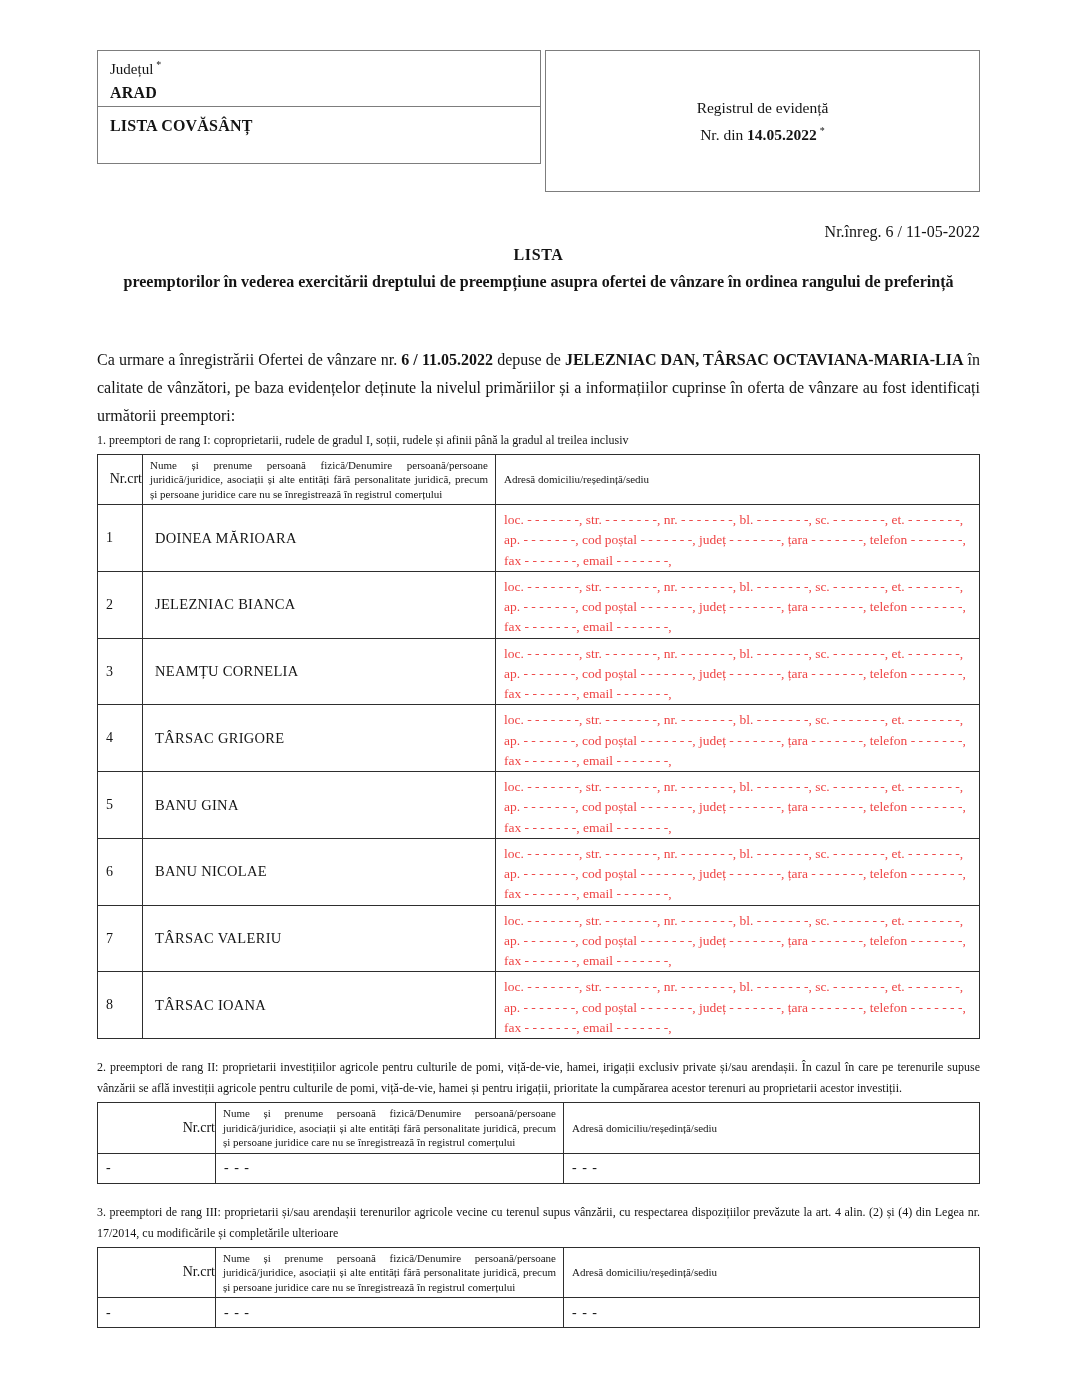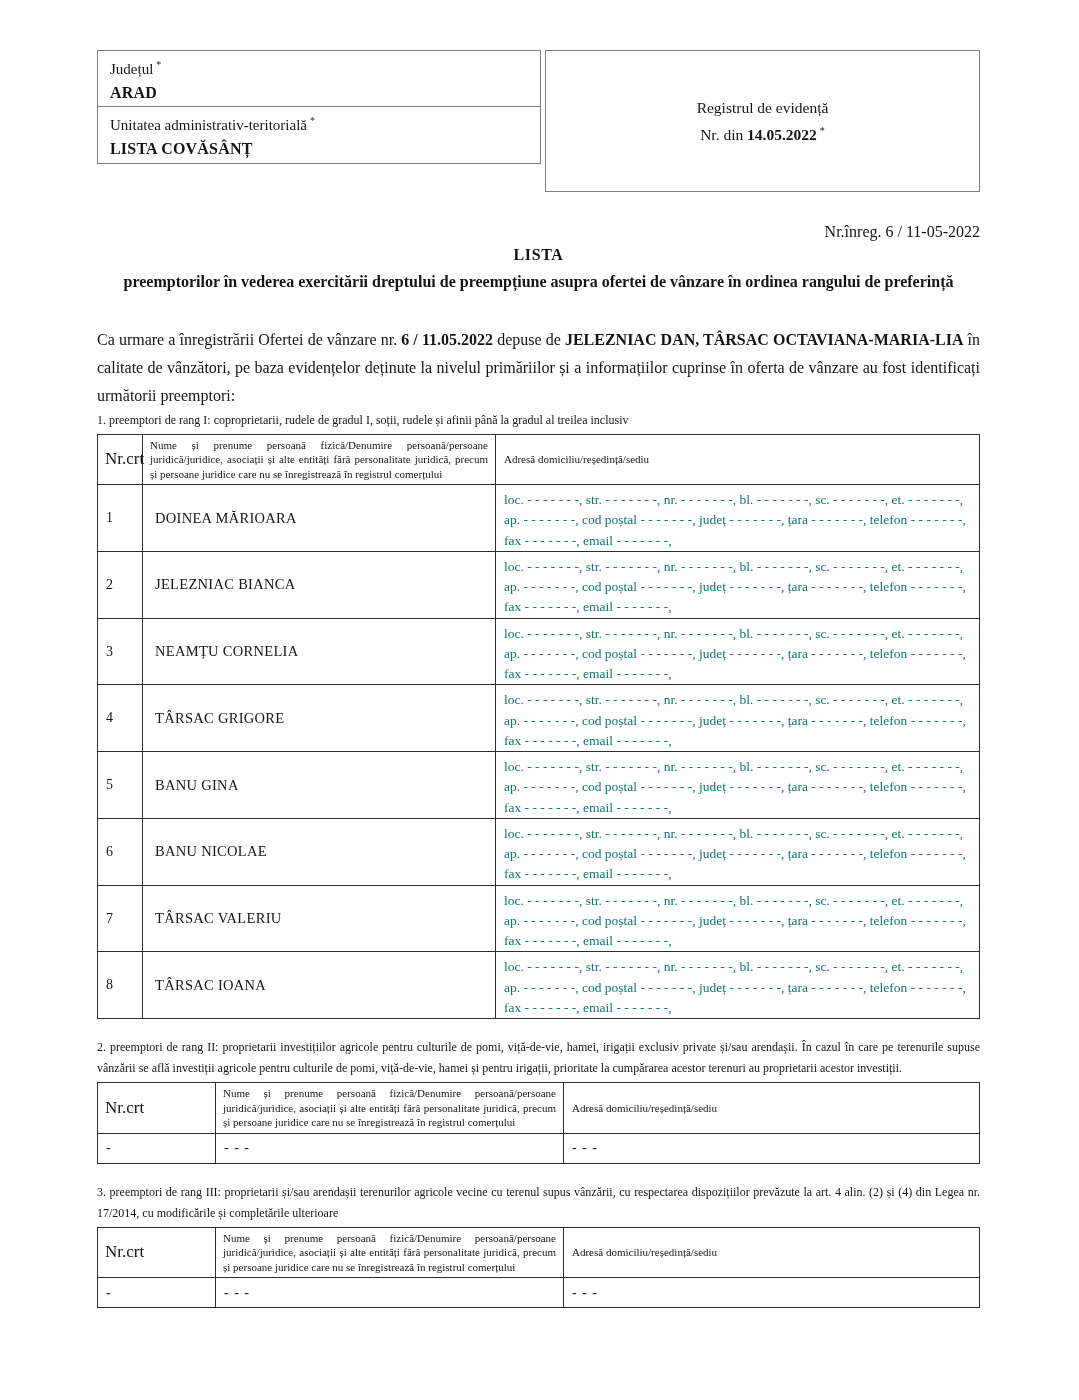--- a/index.html
+++ b/index.html
@@ -44,60 +44,59 @@
     line-height: 1.75;
   }
   .ast { font-size: 10px; vertical-align: super; margin-left: 3px; }
 
   
   .reg-line { margin-top: 31px; text-align: right; font-size: 16px; }
   .doc-title { margin-top: 5px; text-align: center; font-size: 16px; font-weight: bold; letter-spacing: 0.6px; }
   .doc-subtitle { margin-top: 3px; text-align: center; font-size: 16px; font-weight: bold; line-height: 1.85; }
 
   
-  .intro { margin-top: 29px; font-size: 16px; line-height: 1.75; text-align: justify; }
+  .intro { margin-top: 49px; font-size: 16px; line-height: 1.75; text-align: justify; }
   .rank-heading { font-size: 12px; line-height: 1.75; text-align: justify; }
   .rank-heading.spaced { margin-top: 18px; }
 
   
   table.ptable {
     width: 883px;
     border-collapse: collapse;
     table-layout: fixed;
     margin-top: 3px;
   }
   table.ptable th, table.ptable td {
     border: 1.5px solid #2e2e2e;
     font-weight: normal;
   }
-  th.th-nr { font-size: 17px; text-align: left; vertical-align: middle; padding-left: 7px; }
+  th.th-nr { font-size: 14px; text-align: right; vertical-align: middle; padding-left: 7px; }
   th.th-name { font-size: 11px; text-align: justify; vertical-align: middle; padding: 3px 7px; line-height: 1.32; }
   th.th-addr { font-size: 11px; text-align: left; vertical-align: middle; padding-left: 8px; }
   tr.hdr-row { height: 45px; }
   tr.data-row { height: 66px; }
   tr.empty-row { height: 30px; }
   td.td-nr { font-size: 14px; vertical-align: middle; padding-left: 8px; }
   td.td-name { font-size: 14.5px; font-weight: bold; vertical-align: middle; padding-left: 12px; letter-spacing: 0.3px; }
-  td.td-addr { font-size: 13.5px; vertical-align: top; padding: 5px 8px 0 8px; line-height: 1.5; color: #0f766e; }
+  td.td-addr { font-size: 13.5px; vertical-align: top; padding: 5px 8px 0 8px; line-height: 1.5; color: #ef4444; }
   td.td-dash { font-size: 14px; vertical-align: middle; padding-left: 8px; letter-spacing: 1px; }
 </style>
 </head>
 <body>
 
 <div class="page">
   <div class="content">
 
     <div class="head-grid">
       <div class="head-left">
         <div class="head-cell">
           <div class="hc-label"><span>Județul</span><span class="ast">*</span></div>
           <div class="hc-value">ARAD</div>
         </div>
         <div class="head-cell">
-          <div class="hc-label"><span>Unitatea administrativ-teritorială</span><span class="ast">*</span></div>
           <div class="hc-value">LISTA COVĂSÂNȚ</div>
         </div>
       </div>
       <div class="head-right">
         <div>Registrul de evidență</div>
         <div><span>Nr. din </span><b>14.05.2022</b><span class="ast">*</span></div>
       </div>
     </div>
 
     <div class="reg-line">Nr.înreg. 6 / 11-05-2022</div>

